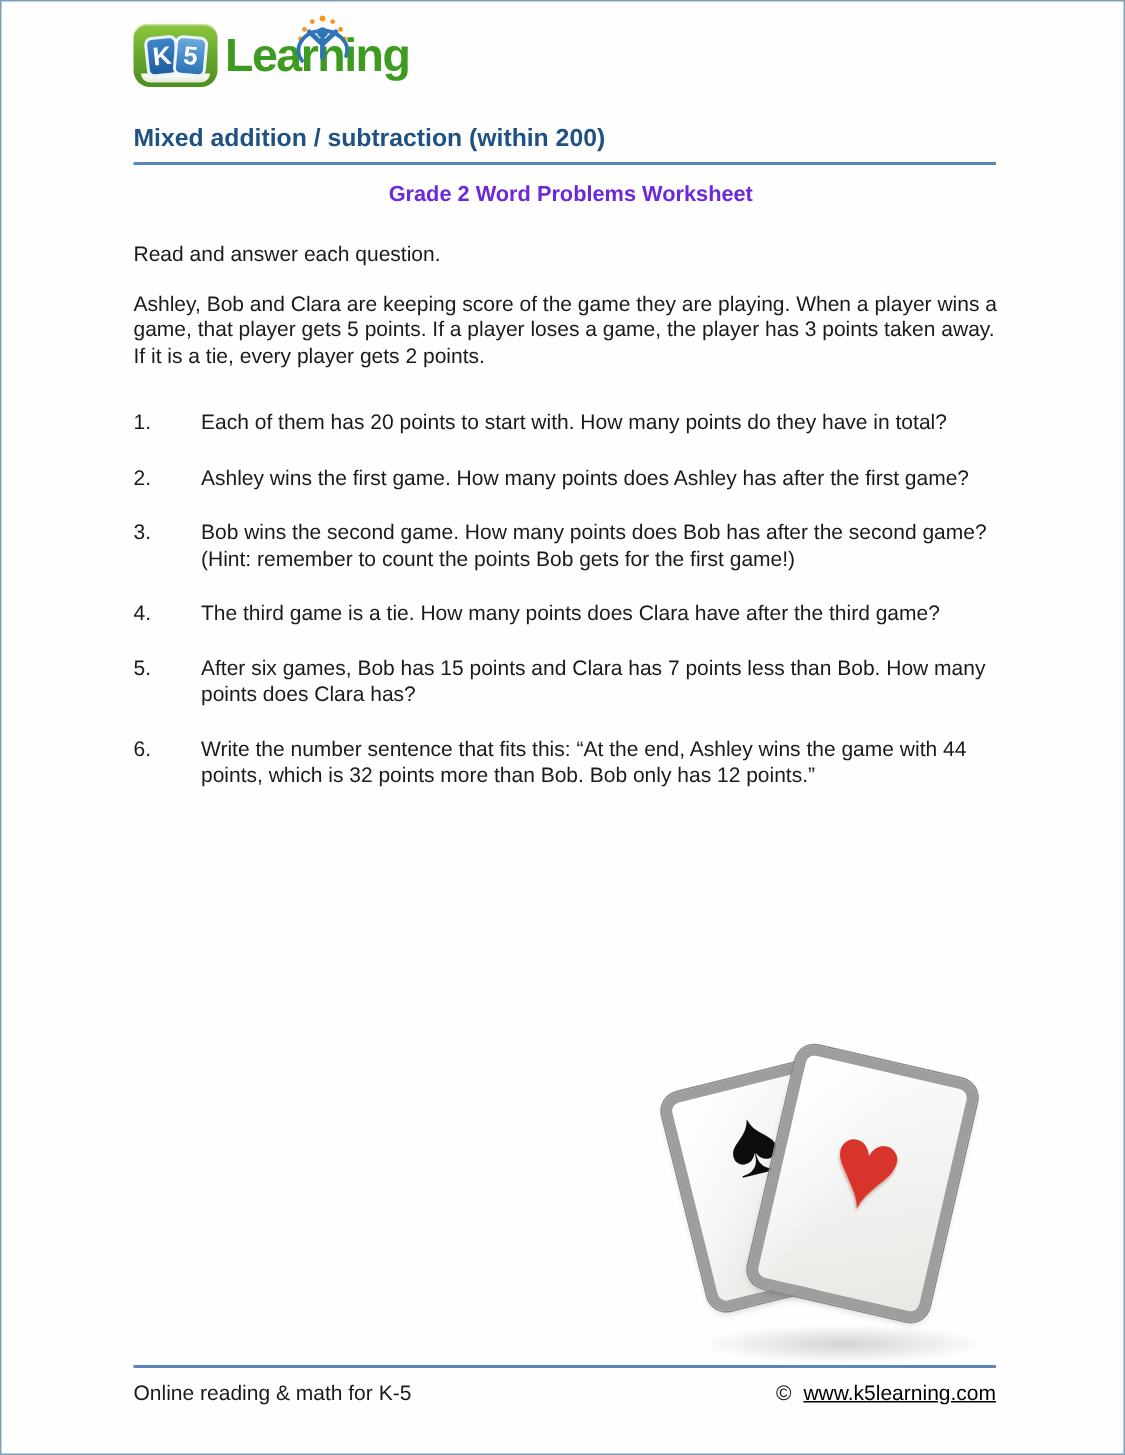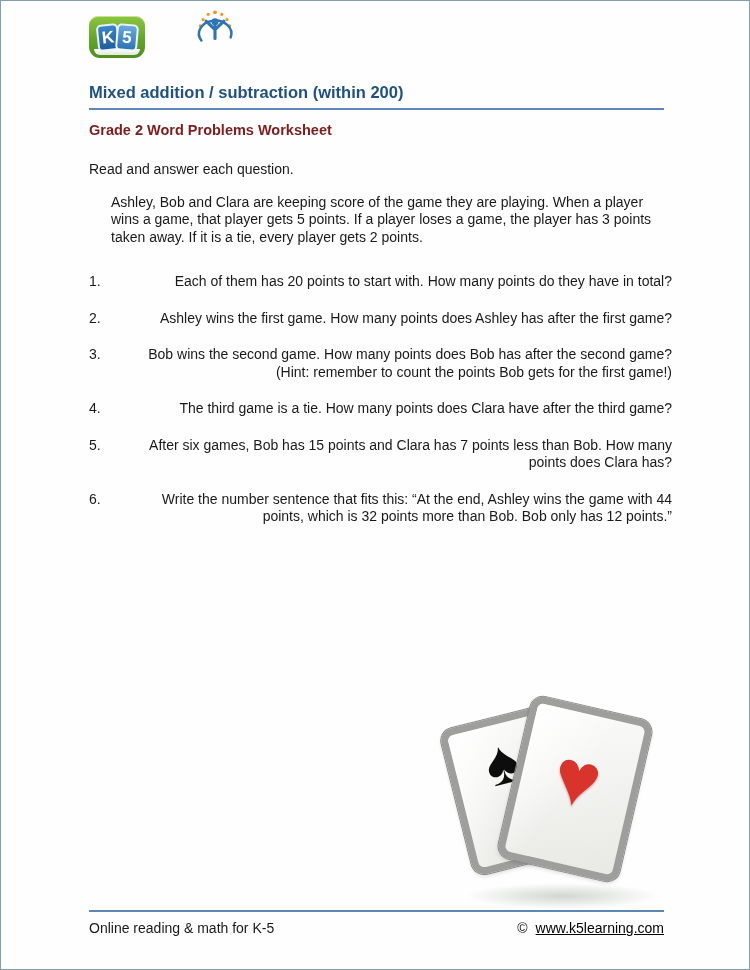--- a/index.html
+++ b/index.html
@@ -40,30 +40,30 @@
   .wordmark {
     margin-left:5px; font-size:31px; font-weight:bold; letter-spacing:-1px;
     color:#3d9b1f; line-height:44px;
     text-shadow:0 1px 0 rgba(255,255,255,.6);
   }
   .figure { position:absolute; left:103px; top:-7px; width:46px; height:46px; z-index:3; }
 
   
   .title { margin-top:22px; font-size:16.5px; font-weight:bold; color:#1f5282; }
   .rule  { width:575px; height:1.5px; background:#5b87b7; margin-top:6px; }
-  .subtitle { margin-top:12px; font-size:14.5px; color:#7f1d1d; }
+  .subtitle { margin-top:12px; font-size:14.5px; color:#6d28d9;text-align:center; }
 
   
   .instruction { margin-top:23px; font-size:14px; }
-  .intro { margin-top:17px; font-size:14px; line-height:17.5px; max-width:585px;margin-left:22px; }
+  .intro { margin-top:17px; font-size:14px; line-height:17.5px; max-width:585px; }
 
   .questions { margin-top:27px; max-width:585px; }
   .q { display:flex; margin-bottom:19px; font-size:14px; line-height:17.5px; }
   .qnum { width:45px; flex:0 0 45px; }
-  .qtext { flex:1;text-align:right; }
+  .qtext { flex:1; }
 
   
   .cards { position:absolute; left:446px; top:693px; width:230px; height:215px; }
   .card-shadow {
     position:absolute; left:18px; bottom:0; width:195px; height:26px;
     background:radial-gradient(ellipse at center, rgba(60,70,60,.22) 0%, rgba(60,70,60,0) 70%);
   }
   .card {
     position:absolute; border:7px solid #9e9e9c; border-radius:13px;
     background:linear-gradient(160deg,#fbfbfa 0%,#f3f3f1 45%,#e8e8e5 100%);
@@ -91,20 +91,21 @@
 <body>
 
 <div class="page">
   <div class="content">
 
     <div class="logo">
       <div class="book">
         <span class="tile tile-k">K</span>
         <span class="tile tile-5">5</span>
       </div>
+      <span class="wordmark">Learning</span>
       <svg class="figure" viewBox="0 0 44 44" aria-hidden="true">
         <g fill="#f7941e">
           <circle cx="8" cy="19" r="1.5"></circle>
             <circle cx="10.5" cy="13" r="1.5"></circle>
           <circle cx="15.5" cy="8" r="1.5"></circle>
             <circle cx="22" cy="6" r="1.8"></circle>
           <circle cx="28.5" cy="8" r="1.5"></circle>
             <circle cx="33.5" cy="13" r="1.5"></circle>
           <circle cx="36" cy="19" r="1.5"></circle>
         </g>

